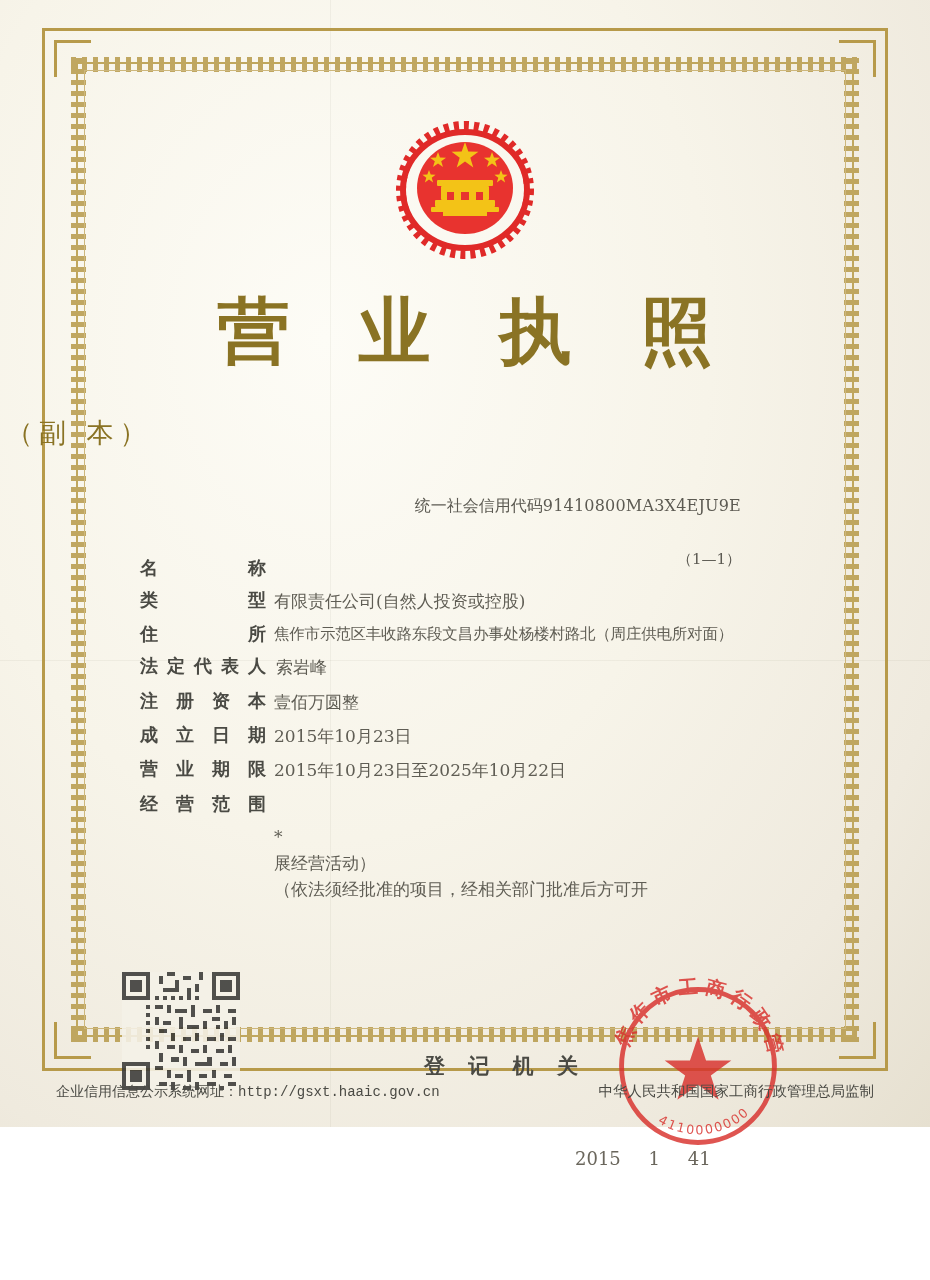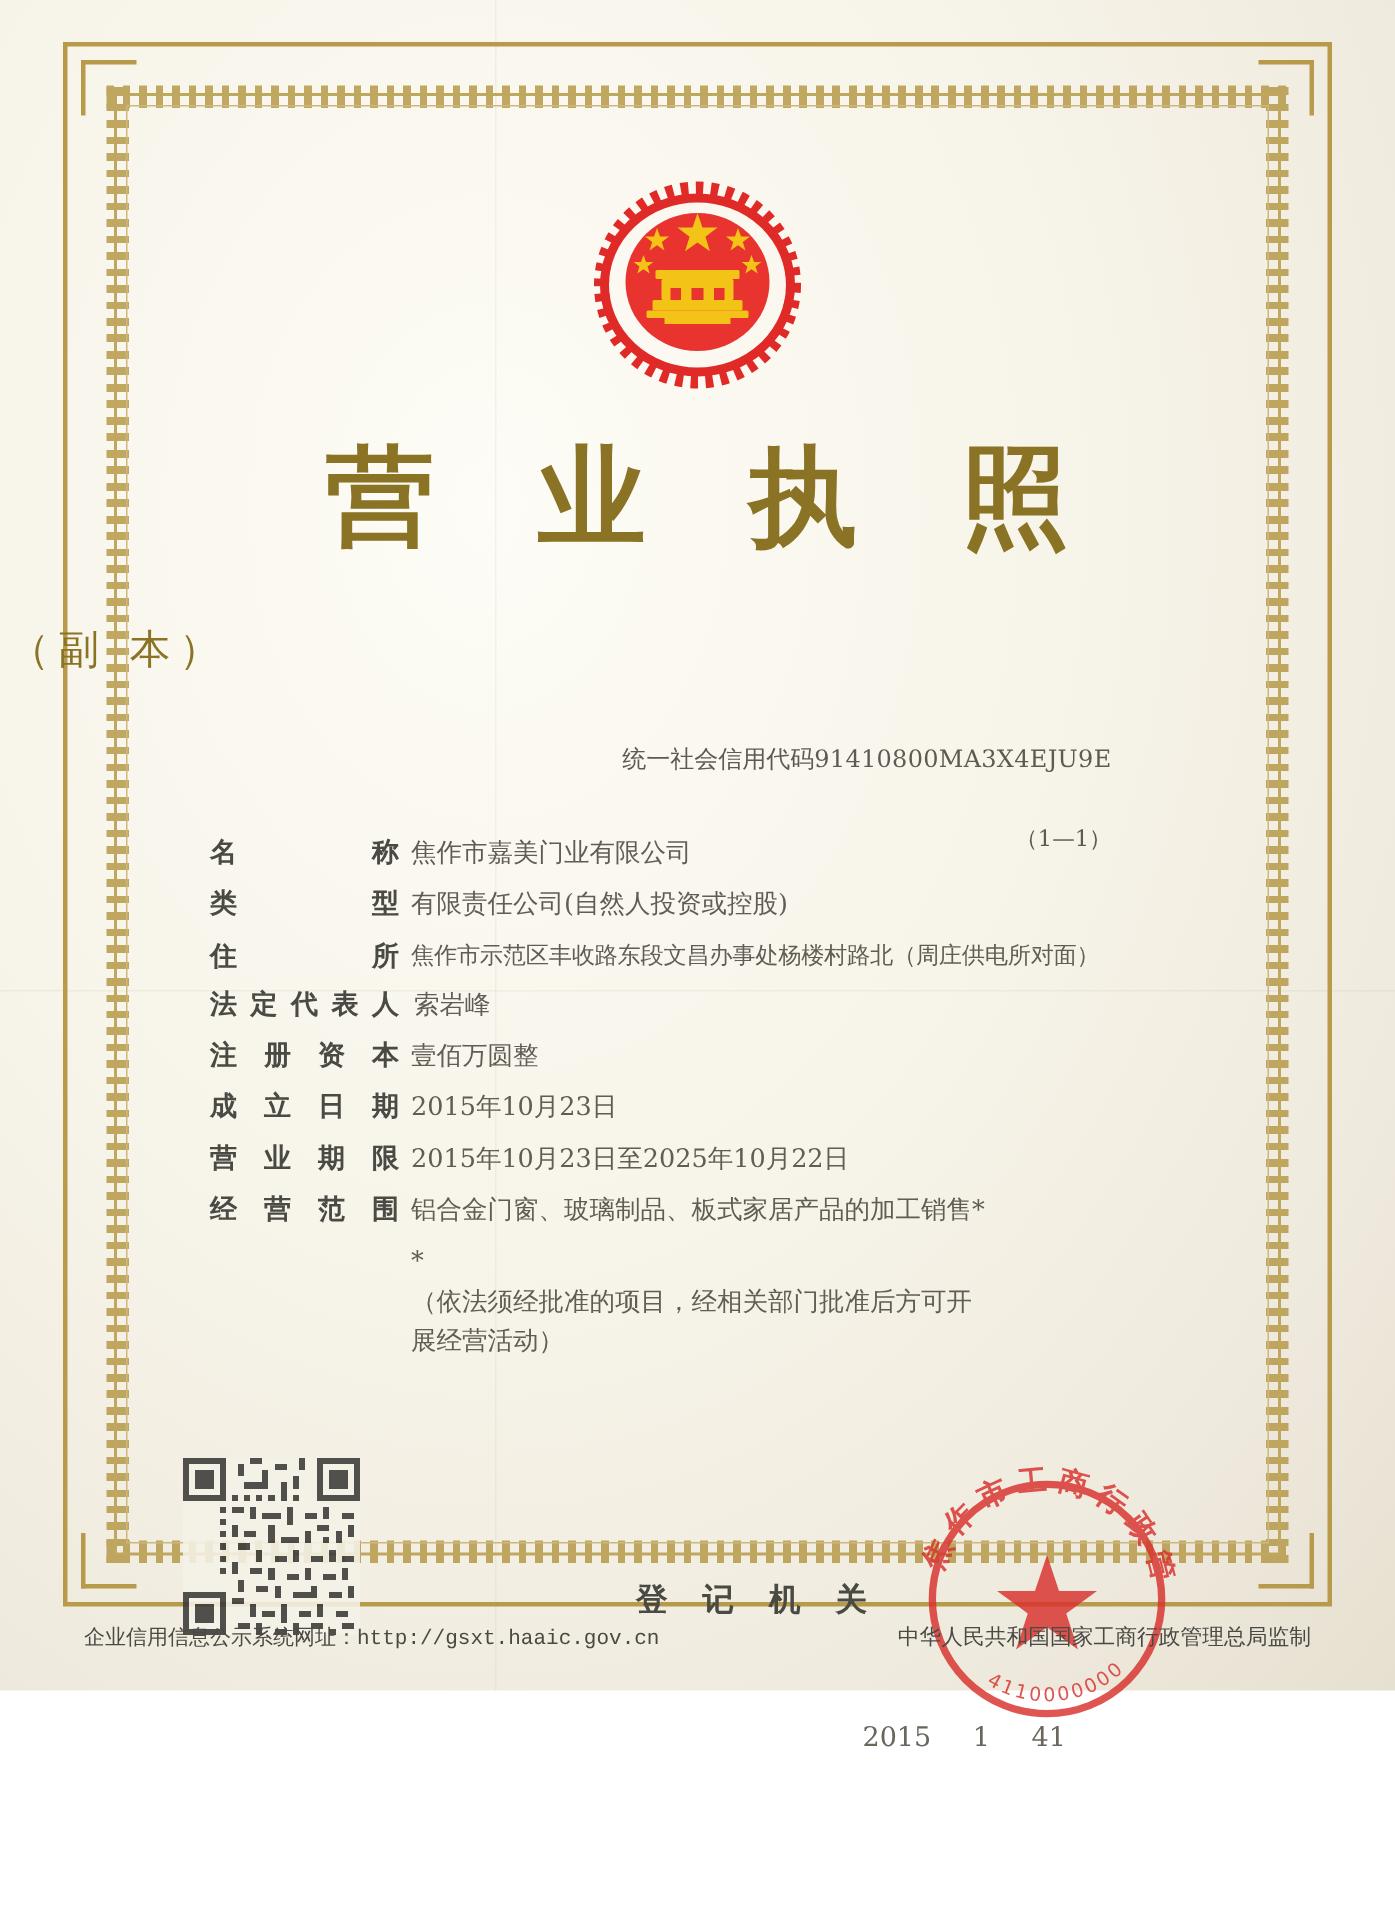--- a/index.html
+++ b/index.html
@@ -305,21 +305,20 @@
   </div>
   <div class="page-no">（1—1）</div>
 
   <div class="fields">
 
     <div class="row">
       <div class="label">
         <span>名</span>
         <span>称</span>
       </div>
-      <div class="value">焦作市嘉美门业有限公司</div>
     </div>
 
     <div class="row">
       <div class="label">
         <span>类</span>
         <span>型</span>
       </div>
       <div class="value">有限责任公司(自然人投资或控股)</div>
     </div>
 
@@ -372,26 +371,25 @@
       <div class="value">2015年10月23日至2025年10月22日</div>
     </div>
 
     <div class="row">
       <div class="label">
         <span>经</span>
         <span>营</span>
         <span>范</span>
         <span>围</span>
       </div>
-      <div class="value">铝合金门窗、玻璃制品、板式家居产品的加工销售*</div>
     </div>
 
     <div class="scope-extra">*</div>
+    <div class="scope-extra">展经营活动）</div>
     <div class="scope-extra">（依法须经批准的项目，经相关部门批准后方可开</div>
-    <div class="scope-extra">展经营活动）</div>
   </div>
 
   <div class="qr">
     <svg viewBox="0 0 29 29" width="118" height="118" shape-rendering="crispEdges">
       <rect width="29" height="29" fill="#f5f2e8"></rect>
       <g fill="#3a3a38">
 
         <rect x="0" y="0" width="7" height="1"></rect>
           <rect x="0" y="6" width="7" height="1"></rect>
         <rect x="0" y="0" width="1" height="7"></rect>

